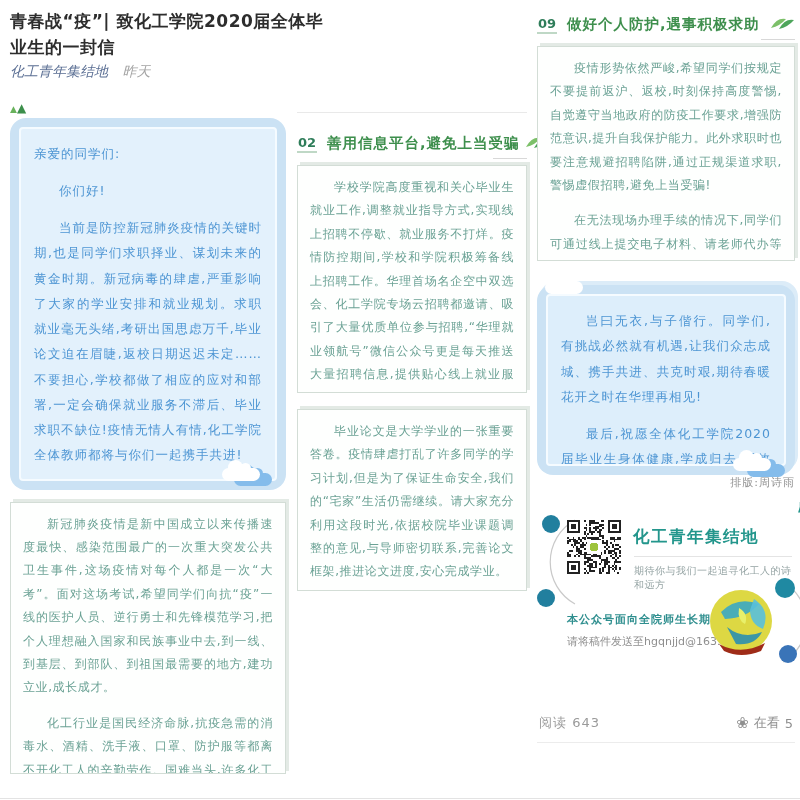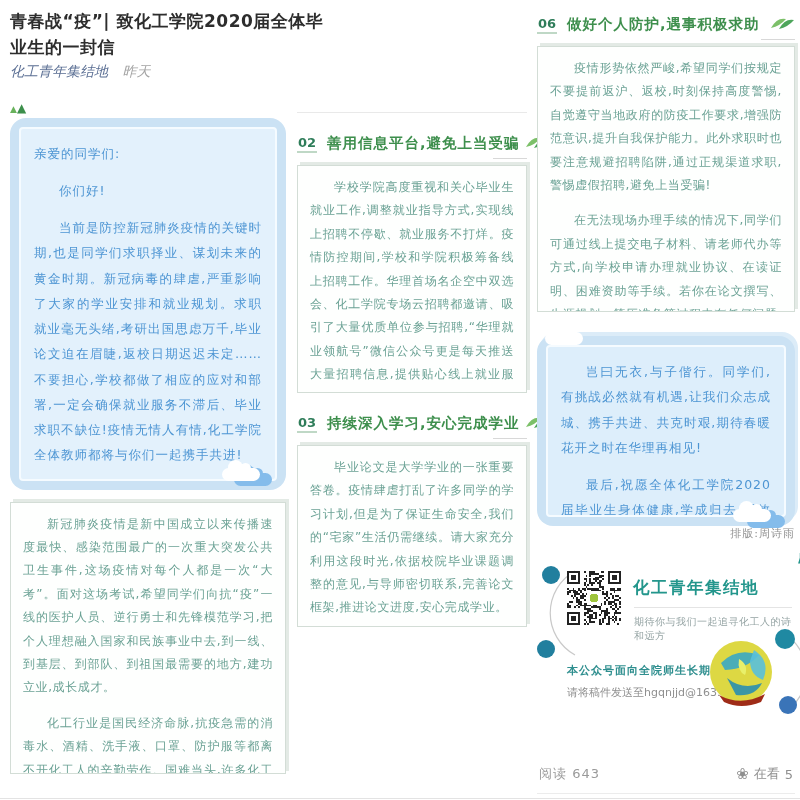--- a/index.html
+++ b/index.html
@@ -126,50 +126,40 @@
             </svg>
         </span>
       </div>
       <div class="sec-box" style="height:228px">
         <p class="indent">学校学院高度重视和关心毕业生就业工作,调整就业指导方式,实现线上招聘不停歇、就业服务不打烊。疫情防控期间,学校和学院积极筹备线上招聘工作。华理首场名企空中双选会、化工学院专场云招聘都邀请、吸引了大量优质单位参与招聘,“华理就业领航号”微信公众号更是每天推送大量招聘信息,提供贴心线上就业服务。</p>
 
       </div>
     </div>
 
     <div class="section" style="margin-top:16px">
-      <div class="sec-head">
-        <span class="sec-num">03</span>
-        <span class="sec-title">持续深入学习,安心完成学业</span>
-        <span class="leaves">
-          <svg width="26" height="16" viewBox="0 0 26 16">
-              <path d="M2 14 Q8 3 17 5 Q11 12 2 14Z" fill="#7cc069"></path>
-              <path d="M10 15 Q16 4 25 6 Q19 13 10 15Z" fill="#4ea55b"></path>
-            </svg>
-        </span>
-      </div>
       <div class="sec-box" style="height:182px">
         <p class="indent">毕业论文是大学学业的一张重要答卷。疫情肆虐打乱了许多同学的学习计划,但是为了保证生命安全,我们的“宅家”生活仍需继续。请大家充分利用这段时光,依据校院毕业课题调整的意见,与导师密切联系,完善论文框架,推进论文进度,安心完成学业。</p>
         <p class="indent">受到疫情影响,线下集中性考试都将推迟。对于考公、考研、考博、出国的同学而言,这段“宅家”时光可谓厚积薄发的关键期。请同学们合理安排、科学规划,积极调适心态,持续学习,提升综合素养。</p>
       </div>
     </div>
   </div>
 
   <div class="col col3">
     <div class="section">
       <div class="sec-head" style="margin-top:2px">
-        <span class="sec-num">06</span>
+        <span class="sec-num">09</span>
         <span class="sec-title">做好个人防护,遇事积极求助</span>
         <span class="leaves">
           <svg width="26" height="16" viewBox="0 0 26 16">
               <path d="M2 14 Q8 3 17 5 Q11 12 2 14Z" fill="#7cc069"></path>
               <path d="M10 15 Q16 4 25 6 Q19 13 10 15Z" fill="#4ea55b"></path>
             </svg>
         </span>
       </div>
-      <div class="sec-box" style="height:266px">
+      <div class="sec-box" style="height:215px">
         <p class="indent">疫情形势依然严峻,希望同学们按规定不要提前返沪、返校,时刻保持高度警惕,自觉遵守当地政府的防疫工作要求,增强防范意识,提升自我保护能力。此外求职时也要注意规避招聘陷阱,通过正规渠道求职,警惕虚假招聘,避免上当受骗!</p>
         <p class="indent">在无法现场办理手续的情况下,同学们可通过线上提交电子材料、请老师代办等方式,向学校申请办理就业协议、在读证明、困难资助等手续。若你在论文撰写、生涯规划、简历准备等过程中有任何问题,或是感到毕业焦虑的时候,可以第一时间通过邮箱、电话或者微信群联系辅导员和指导教师,我们将一如既往地为大家答疑解惑。</p>
       </div>
     </div>
 
     <div class="bluebox closingbox">
       <div class="inner">
         <p class="indent">岂曰无衣,与子偕行。同学们,有挑战必然就有机遇,让我们众志成城、携手共进、共克时艰,期待春暖花开之时在华理再相见!</p>
         <p class="indent">最后,祝愿全体化工学院2020届毕业生身体健康,学成归去,报效祖国!</p>
 

